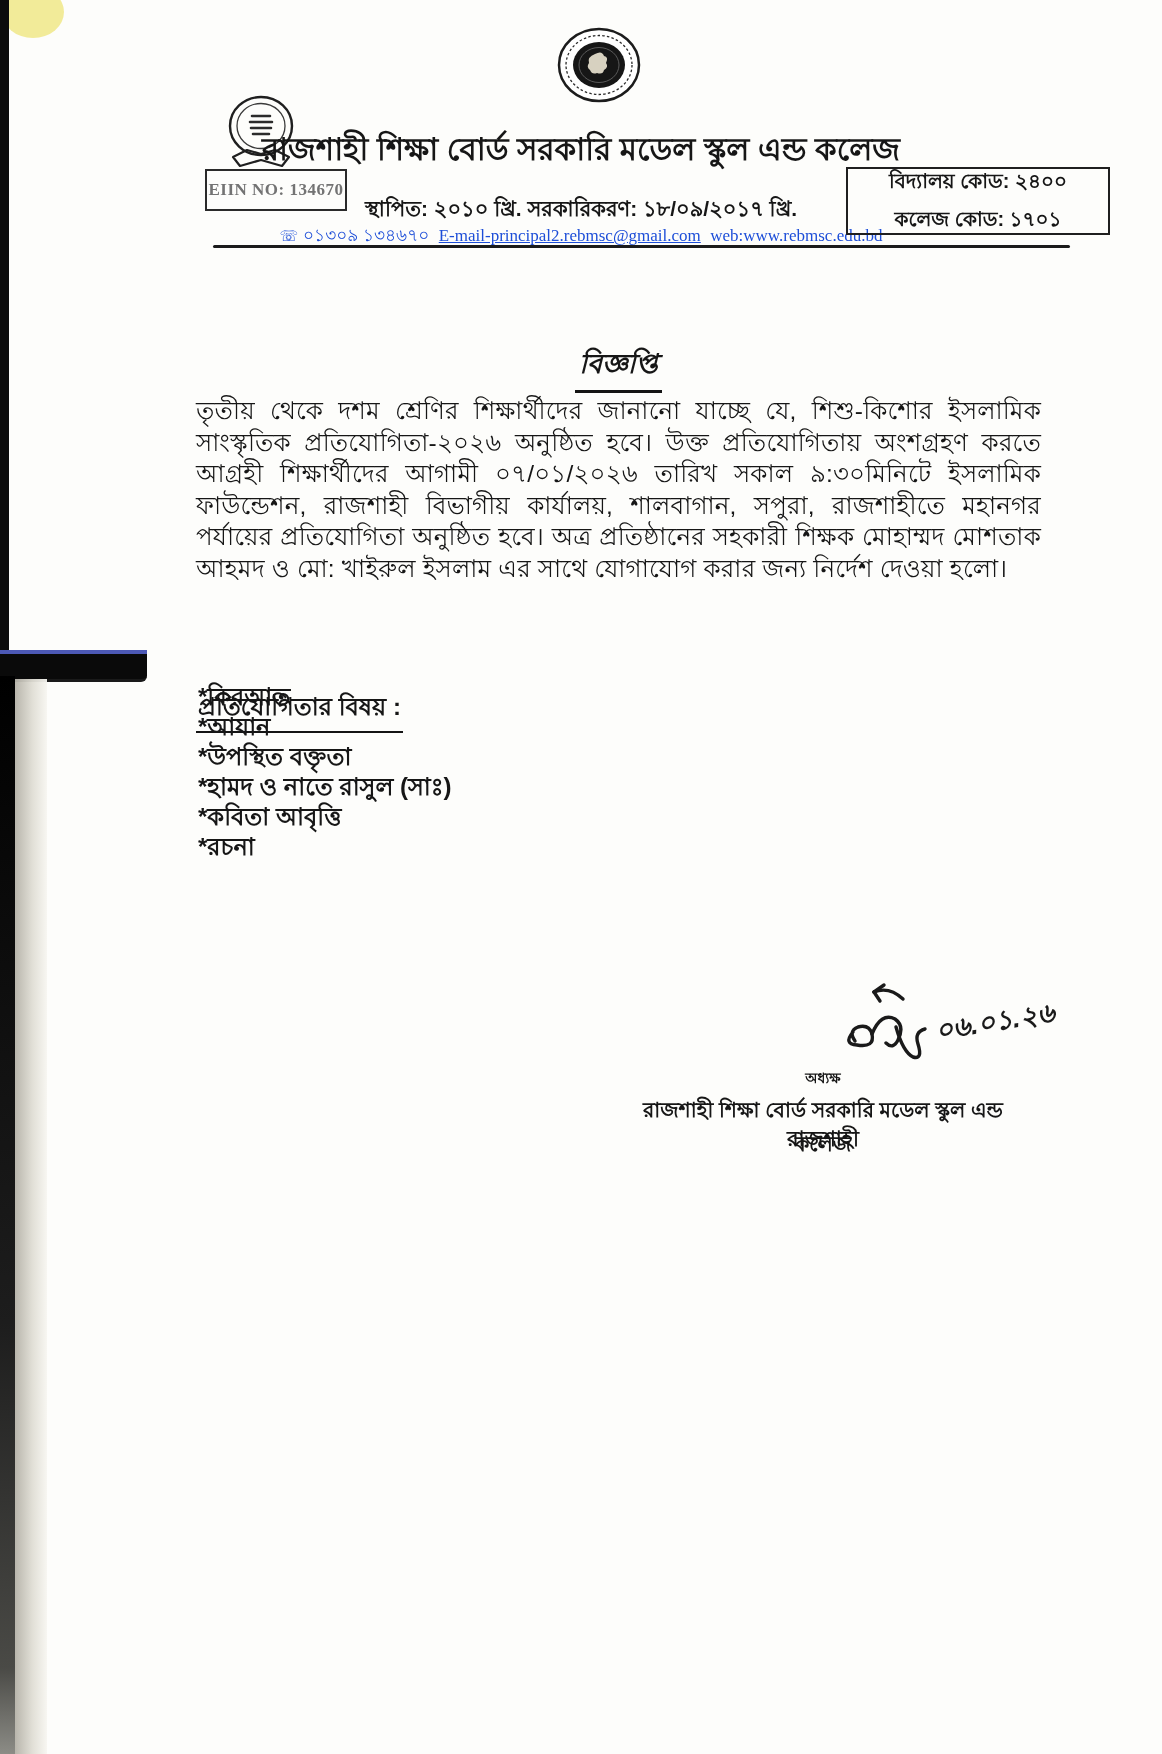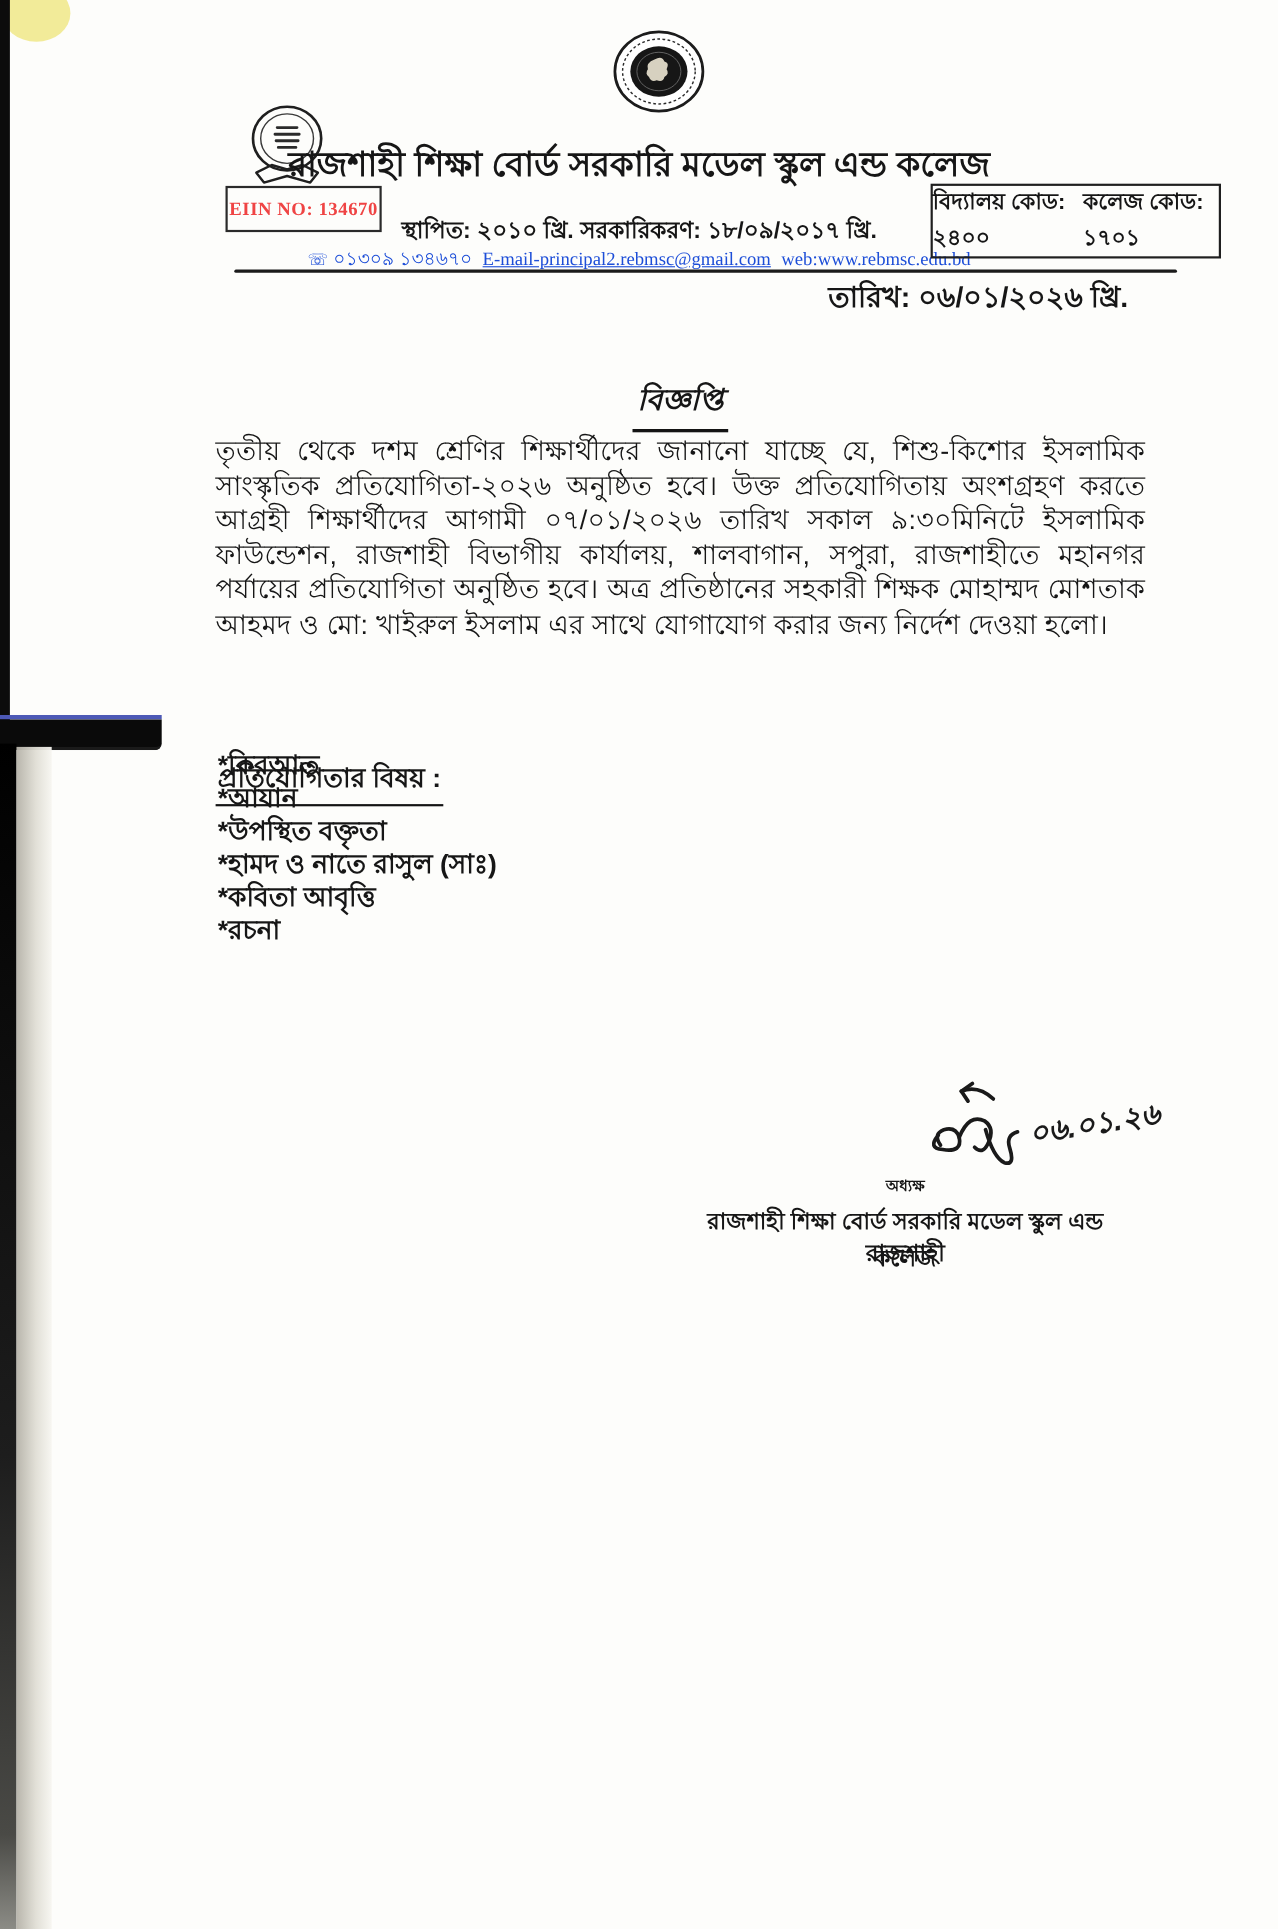--- a/index.html
+++ b/index.html
@@ -23,22 +23,22 @@
   .school-logo{position:absolute;left:224px;top:95px;width:74px;height:78px;}
   .office-title{position:absolute;left:0;top:97px;width:1162px;text-align:center;font-size:23px;font-weight:600;letter-spacing:.5px;}
   .institution{position:absolute;left:0;top:125px;width:1162px;text-align:center;font-size:31px;font-weight:bold;}
   .address{position:absolute;left:0;top:167px;width:1162px;text-align:center;font-size:20px;}
   .established{position:absolute;left:0;top:193px;width:1162px;text-align:center;font-size:21px;font-weight:bold;}
   .contact{position:absolute;left:0;top:222px;width:1162px;text-align:center;font-size:17px;color:#1d4ed8;}
   .contact .email{text-decoration:underline;font-family:"Liberation Serif","DejaVu Serif",serif;}
   .contact .web{font-family:"Liberation Serif","DejaVu Serif",serif;}
   .phone-ic{font-size:15px;}
   .eiin-box{position:absolute;left:205px;top:169px;width:138px;height:38px;border:2.5px solid #2a2a2a;display:flex;align-items:center;justify-content:center;
-    font-family:"Liberation Serif","DejaVu Serif",serif;font-weight:bold;font-size:17px;color:#ef4444;letter-spacing:.5px;}
-  .codes-box{position:absolute;left:846px;top:167px;width:260px;height:64px;border:2.5px solid #1f1f1f;display:flex;flex-direction:row;align-items:center;justify-content:center;gap:5px;font-size:20px;font-weight:bold;}
+    font-family:"Liberation Serif","DejaVu Serif",serif;font-weight:bold;font-size:17px;color:#737373;letter-spacing:.5px;}
+  .codes-box{position:absolute;left:846px;top:167px;width:260px;height:64px;border:2.5px solid #1f1f1f;display:flex;flex-direction:column;align-items:center;justify-content:center;gap:5px;font-size:20px;font-weight:bold;}
   .divider{position:absolute;left:213px;top:245px;width:857px;height:3px;background:#1b1b1b;border-radius:2px;}
   .date-line{position:absolute;left:753px;top:250px;font-size:26px;font-weight:bold;}
   
   .col{position:absolute;left:196px;width:845px;}
   .notice-title{top:343px;text-align:center;font-size:27px;font-weight:bold;}
   .notice-title span{display:inline-block;border-bottom:3px solid #141414;padding:0 4px 2px;font-style:italic;}
   .notice-body{top:395px;font-size:24.5px;font-weight:500;line-height:31.5px;text-align:justify;letter-spacing:.2px;}
   .subjects-heading{position:absolute;left:196px;top:644px;font-size:24px;font-weight:bold;}
   .subjects-heading span{display:inline-block;border-bottom:2.5px solid #141414;padding:0 2px 3px;margin-top:44px;}
   .subjects-list{position:absolute;left:198px;top:682px;font-size:24px;font-weight:600;line-height:30px;}
@@ -89,21 +89,20 @@
   <div class="eiin-box">
     <span>EIIN NO: 134670</span>
   </div>
 
   <div class="codes-box">
     <div>বিদ্যালয় কোড: ২৪০০</div>
     <div>কলেজ কোড: ১৭০১</div>
   </div>
 
   <div class="divider"></div>
-  <div class="date-line">তারিখ: ০৬/০১/২০২৬ খ্রি.</div>
 
   <div class="col notice-title" style="position:absolute;">
     <span>বিজ্ঞপ্তি</span>
   </div>
 
   <div class="col notice-body" style="position:absolute;">তৃতীয় থেকে দশম শ্রেণির শিক্ষার্থীদের জানানো যাচ্ছে যে, শিশু-কিশোর ইসলামিক সাংস্কৃতিক প্রতিযোগিতা-২০২৬ অনুষ্ঠিত হবে। উক্ত প্রতিযোগিতায় অংশগ্রহণ করতে আগ্রহী শিক্ষার্থীদের আগামী ০৭/০১/২০২৬ তারিখ সকাল ৯:৩০মিনিটে ইসলামিক ফাউন্ডেশন, রাজশাহী বিভাগীয় কার্যালয়, শালবাগান, সপুরা, রাজশাহীতে মহানগর পর্যায়ের প্রতিযোগিতা অনুষ্ঠিত হবে। অত্র প্রতিষ্ঠানের সহকারী শিক্ষক মোহাম্মদ মোশতাক আহমদ ও মো: খাইরুল ইসলাম এর সাথে যোগাযোগ করার জন্য নির্দেশ দেওয়া হলো।</div>
 
   <div class="subjects-heading">
     <span>প্রতিযোগিতার বিষয় :</span>
   </div>

